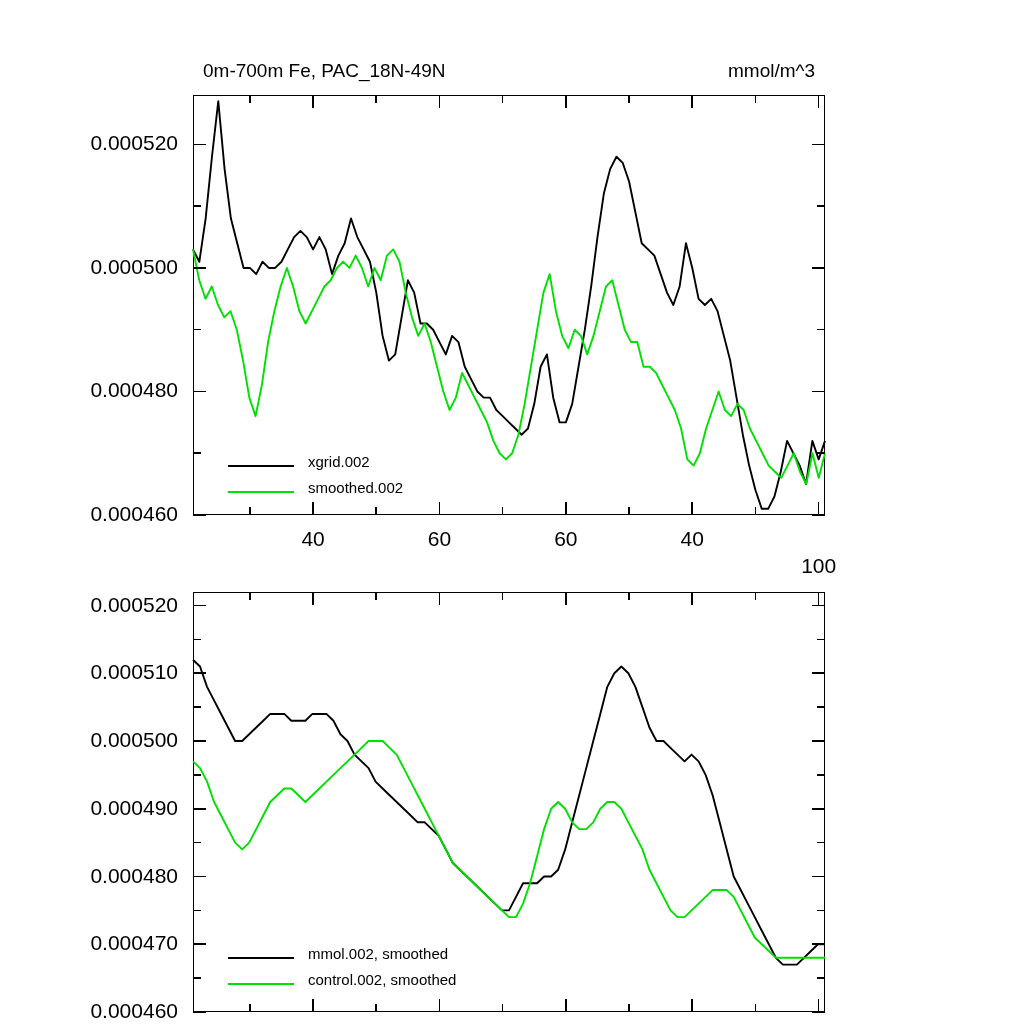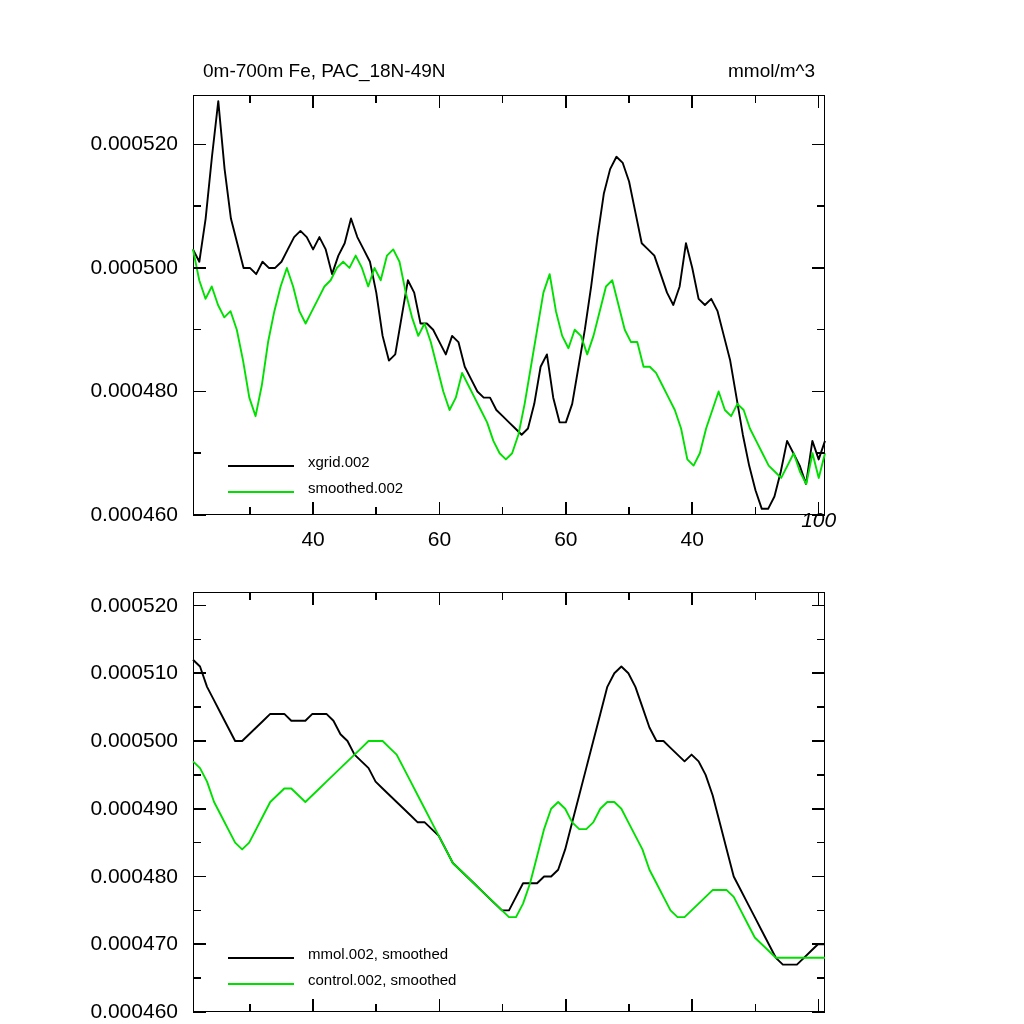--- a/index.html
+++ b/index.html
@@ -103,21 +103,21 @@
         <div class="ytick-label" style="left: -2px; width: 180px; top: 502px;">0.000460</div>
         <div class="ytick-label" style="left: -2px; width: 180px; top: 378.471px;">0.000480</div>
         <div class="ytick-label" style="left: -2px; width: 180px; top: 254.941px;">0.000500</div>
         <div class="ytick-label" style="left: -2px; width: 180px; top: 131.412px;">0.000520</div>
       </div>
     <div id="p1-xticks">
         <div class="xtick-label" style="left: 253.08px; width: 120px; top: 527px;">40</div>
         <div class="xtick-label" style="left: 379.48px; width: 120px; top: 527px;">60</div>
         <div class="xtick-label" style="left: 505.88px; width: 120px; top: 527px;">60</div>
         <div class="xtick-label" style="left: 632.28px; width: 120px; top: 527px;">40</div>
-        <div class="xtick-label" style="left: 758.68px; width: 120px; top: 508px; font-style: italic;">100</div>
+        <div class="xtick-label" style="left: 758.68px; width: 120px; top: 554px;">100</div>
       </div>
     <div id="p1-ticks">
         <div class="tick" style="left: 193px; top: 514.2px; width: 13px; height: 1.6px;"></div>
         <div class="tick" style="left: 812px; top: 514.2px; width: 13px; height: 1.6px;"></div>
         <div class="tick" style="left: 193px; top: 390.671px; width: 13px; height: 1.6px;"></div>
         <div class="tick" style="left: 812px; top: 390.671px; width: 13px; height: 1.6px;"></div>
         <div class="tick" style="left: 193px; top: 267.141px; width: 13px; height: 1.6px;"></div>
         <div class="tick" style="left: 812px; top: 267.141px; width: 13px; height: 1.6px;"></div>
         <div class="tick" style="left: 193px; top: 143.612px; width: 13px; height: 1.6px;"></div>
         <div class="tick" style="left: 812px; top: 143.612px; width: 13px; height: 1.6px;"></div>

